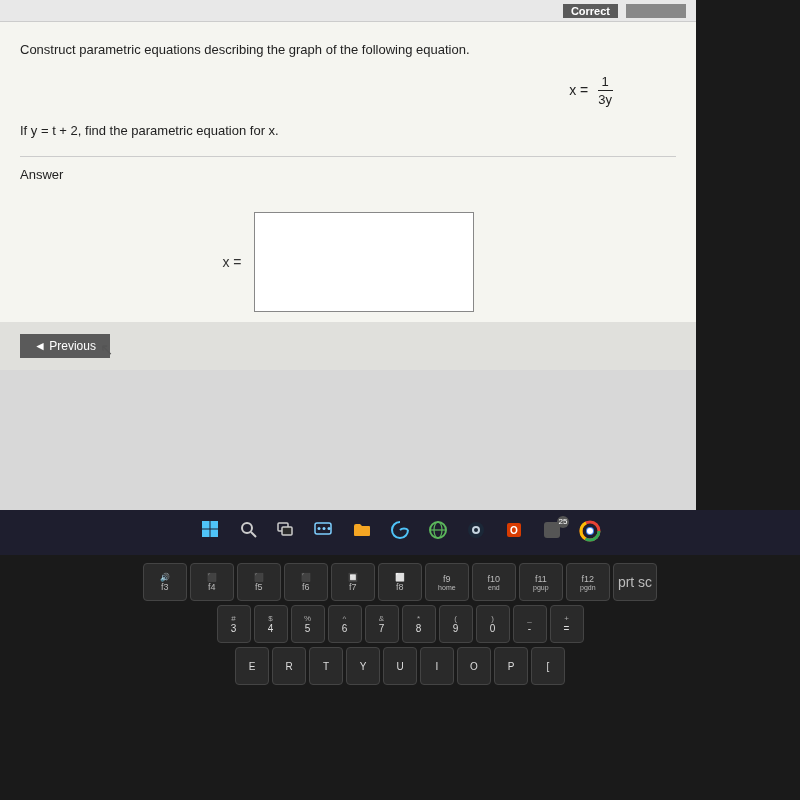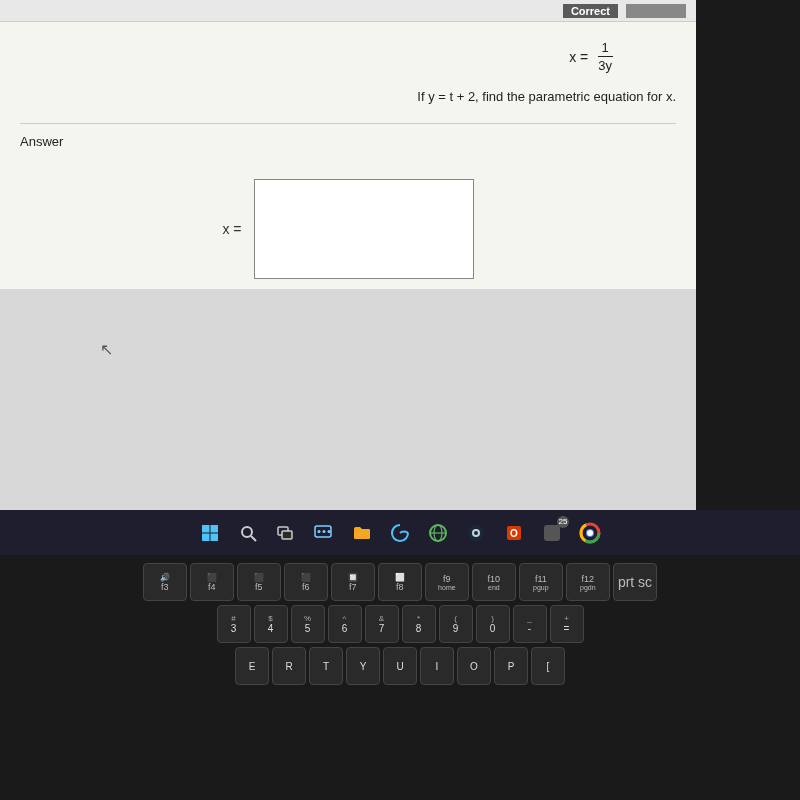--- a/index.html
+++ b/index.html
@@ -84,21 +84,20 @@
     .fraction .denominator {
       padding: 1px 4px 0 4px;
       font-size: 13px;
     }
 
     .sub-question {
       font-size: 13px;
       color: #222;
       margin-bottom: 16px;
       line-height: 1.5;
-      text-align: right;
     }
 
     .divider {
       border: none;
       border-top: 1px solid #ccc;
       margin: 10px 0;
     }
 
     .answer-label {
       font-size: 13px;
@@ -164,21 +163,21 @@
       display: flex;
       align-items: center;
       justify-content: center;
       gap: 12px;
     }
 
     .taskbar-icon {
       width: 26px;
       height: 26px;
       display: flex;
-      align-items: center;
+      align-items: flex-start;
       justify-content: center;
       font-size: 16px;
       cursor: pointer;
       color: white;
     }
 
     .taskbar-icon.windows {
       color: #4fc3f7;
     }
 
@@ -255,20 +254,21 @@
 
 <div class="screen">
 
   <div class="top-bar">
     <span class="correct-badge">Correct</span>
     <div style="width:60px; height:14px; background:#888; margin-left:8px;"></div>
   </div>
 
   <div class="content-area">
 
+    <p class="question-text">Construct parametric equations describing the graph of the following equation.</p>
 
     <div class="equation-block">
       <div class="equation-display">
         <span>x =</span>
         <div class="fraction">
           <span class="numerator">1</span>
           <span class="denominator">3y</span>
         </div>
       </div>
     </div>
@@ -281,20 +281,23 @@
 
     <div class="answer-row">
       <span class="x-equals">x =</span>
       <div class="answer-box"></div>
     </div>
 
   </div>
 
   <div class="cursor-area">↖</div>
 
+  <div class="nav-bar">
+    <button class="prev-button">◄ Previous</button>
+  </div>
 
 </div>
 
 <div class="taskbar">
 
   <div class="taskbar-icon windows">
     <svg width="18" height="18" viewBox="0 0 18 18">
       <rect x="1" y="1" width="7.5" height="7.5" fill="#4fc3f7"></rect>
       <rect x="9.5" y="1" width="7.5" height="7.5" fill="#4fc3f7"></rect>
       <rect x="1" y="9.5" width="7.5" height="7.5" fill="#4fc3f7"></rect>

